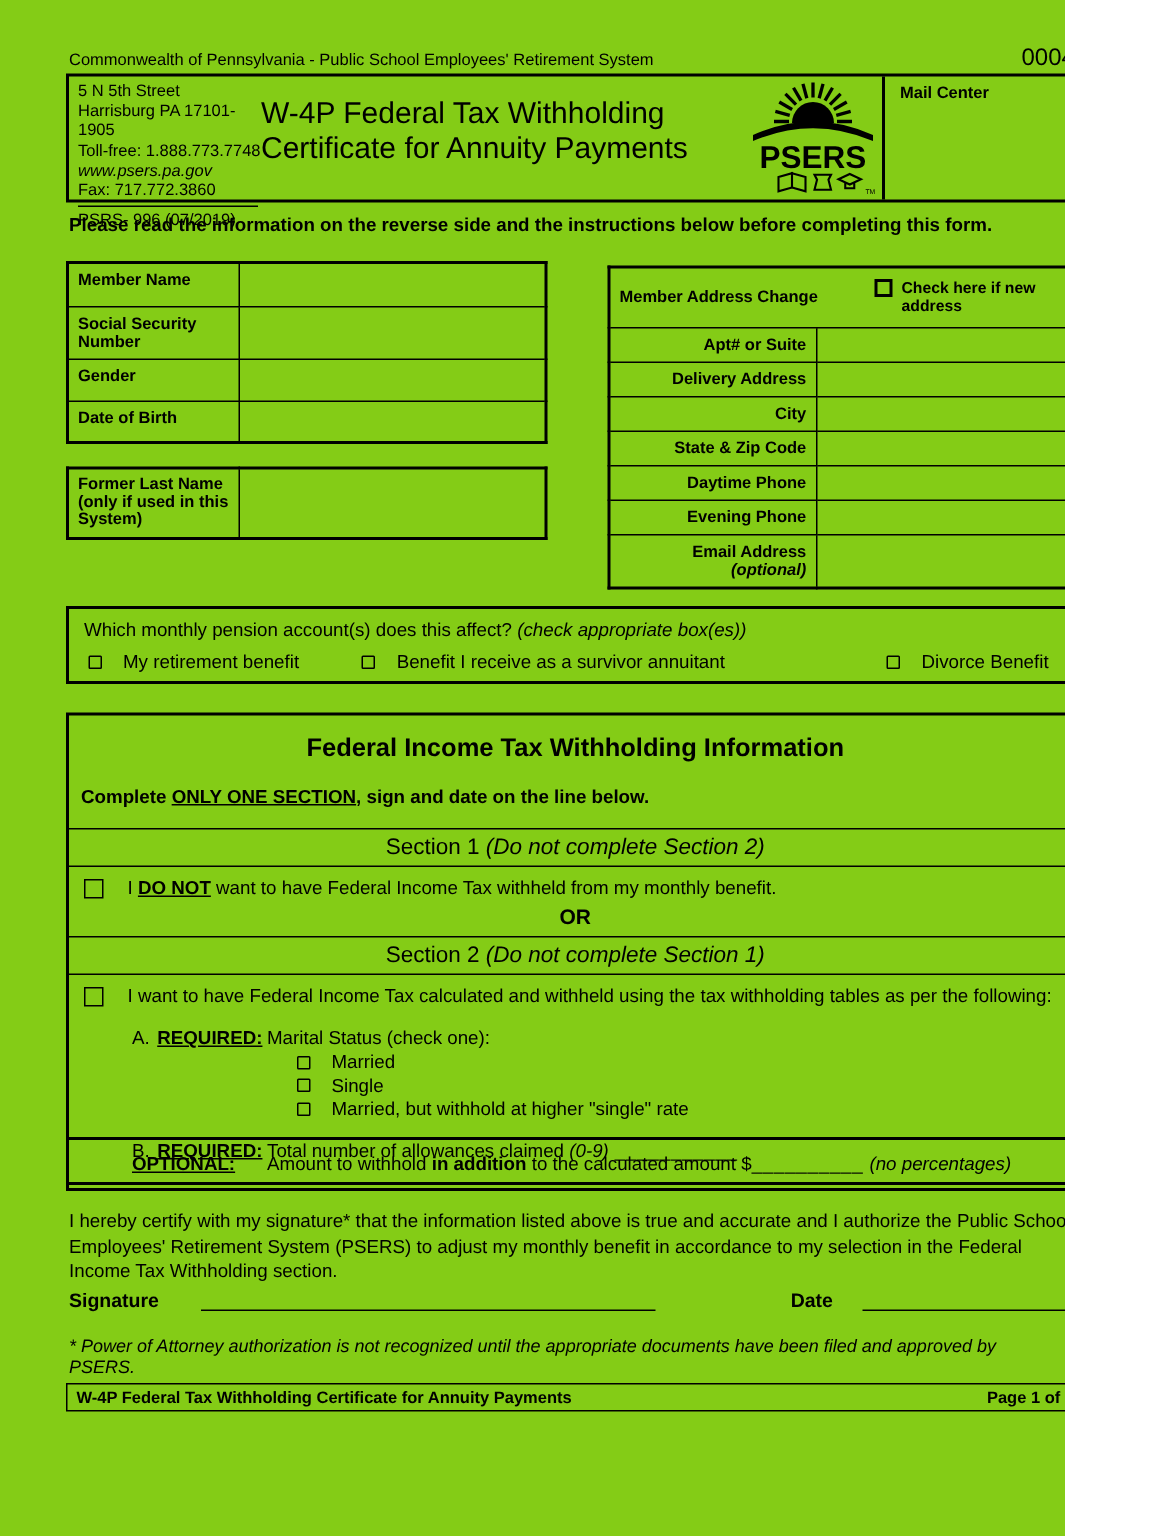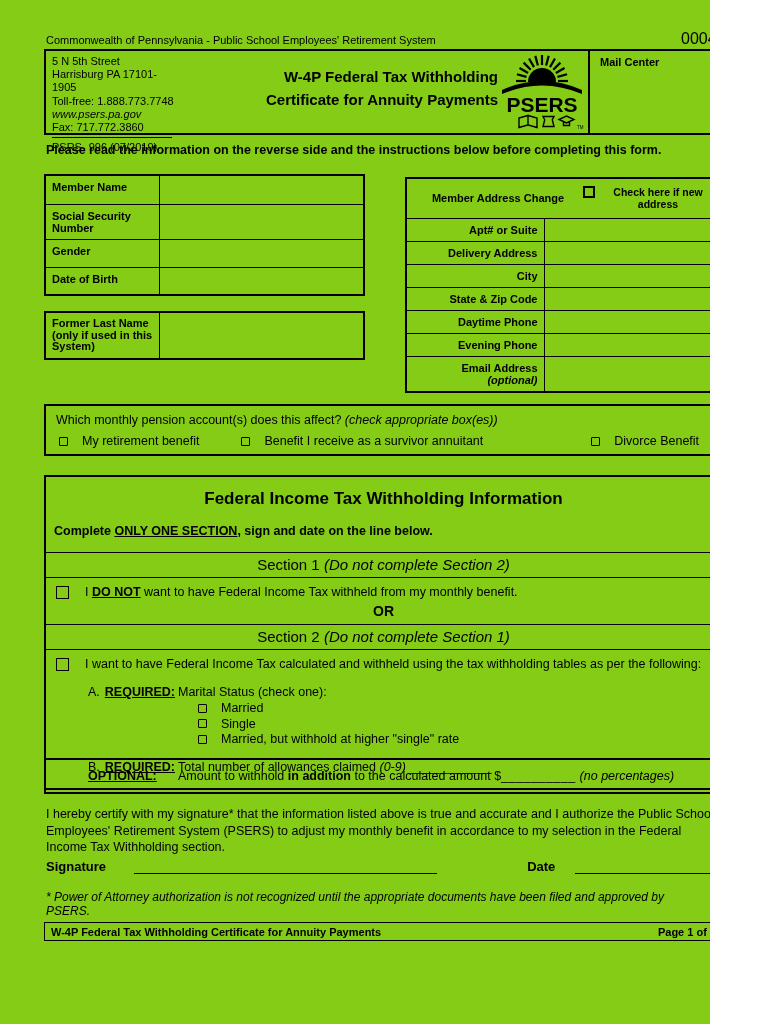--- a/index.html
+++ b/index.html
@@ -9,21 +9,21 @@
 
   
   .top-note { position:absolute; left:46px; top:34px; font-size:11px; }
   .doc-code { position:absolute; left:681px; top:30px; font-size:16px; }
 
   
   .header-box { position:absolute; left:44px; top:49px; width:679px; height:86px; border:2px solid #000; display:flex; }
   .addr-col { width:128px; padding:4px 0 0 6px; font-size:11px; line-height:13.2px; }
   .addr-line.www { font-style:italic; }
   .form-number { border-top:1.5px solid #000; margin-top:3px; padding-top:3px; width:120px; }
-  .title-col { flex:1; text-align:right; padding-top:14px; font-size:15px; font-weight:bold; line-height:23px; }
+  .title-col { flex:1; text-align:left; padding-top:14px; font-size:20px; font-weight:normal; line-height:23px; }
   .logo-col { width:90px; padding-top:2px; }
   .mail-box { width:133px; border-left:2px solid #000; padding:5px 16px 0 10px; font-size:11px; font-weight:bold; }
 
   .instruction { position:absolute; left:46px; top:143px; font-size:12.5px; font-weight:bold; }
 
   
   table.grid { border-collapse:collapse; }
   table.grid td { border:1.5px solid #000; vertical-align:top; padding:5px 6px; font-size:11px; }
   table.grid { border:2px solid #000; }
   td.lbl { font-weight:bold; }
@@ -34,21 +34,21 @@
   .member-table tr.r3 td { height:28px; }
   .member-table tr.r4 td { height:28px; }
   .former-table { position:absolute; left:44px; top:311px; width:321px; }
   .former-table td.lbl { width:114px; line-height:11.5px; }
   .former-table td { height:40px; }
 
   .address-table { position:absolute; left:405px; top:177px; width:318px; }
   .address-table td.lbl { width:138px;text-align:right; }
   .address-table td { height:23px; padding:4px 6px; }
   .addr-head td { height:40px; }
-  .addr-head-inner { display:flex; align-items:flex-start;text-align:center; }
+  .addr-head-inner { display:flex; align-items:flex-start; }
   .addr-head-title { font-weight:bold; padding-top:8px; flex:1; }
   .addr-cb-wrap { display:flex; width:132px; padding-top:2px; }
   .addr-cb-label { font-size:10.5px; font-weight:bold; line-height:12px; margin-left:6px; }
 
   .cb-sm { display:inline-block; width:9px; height:9px; border:1.5px solid #000; border-radius:1px; flex:none; }
   .cb-md { display:inline-block; width:12px; height:12px; border:2px solid #000; flex:none; }
   .cb-lg { display:inline-block; width:13px; height:13px; border:1.5px solid #000; flex:none; }
 
   
   .pension-box { position:absolute; left:44px; top:404px; width:679px; height:52px; border:2px solid #000; font-size:12.5px; }

